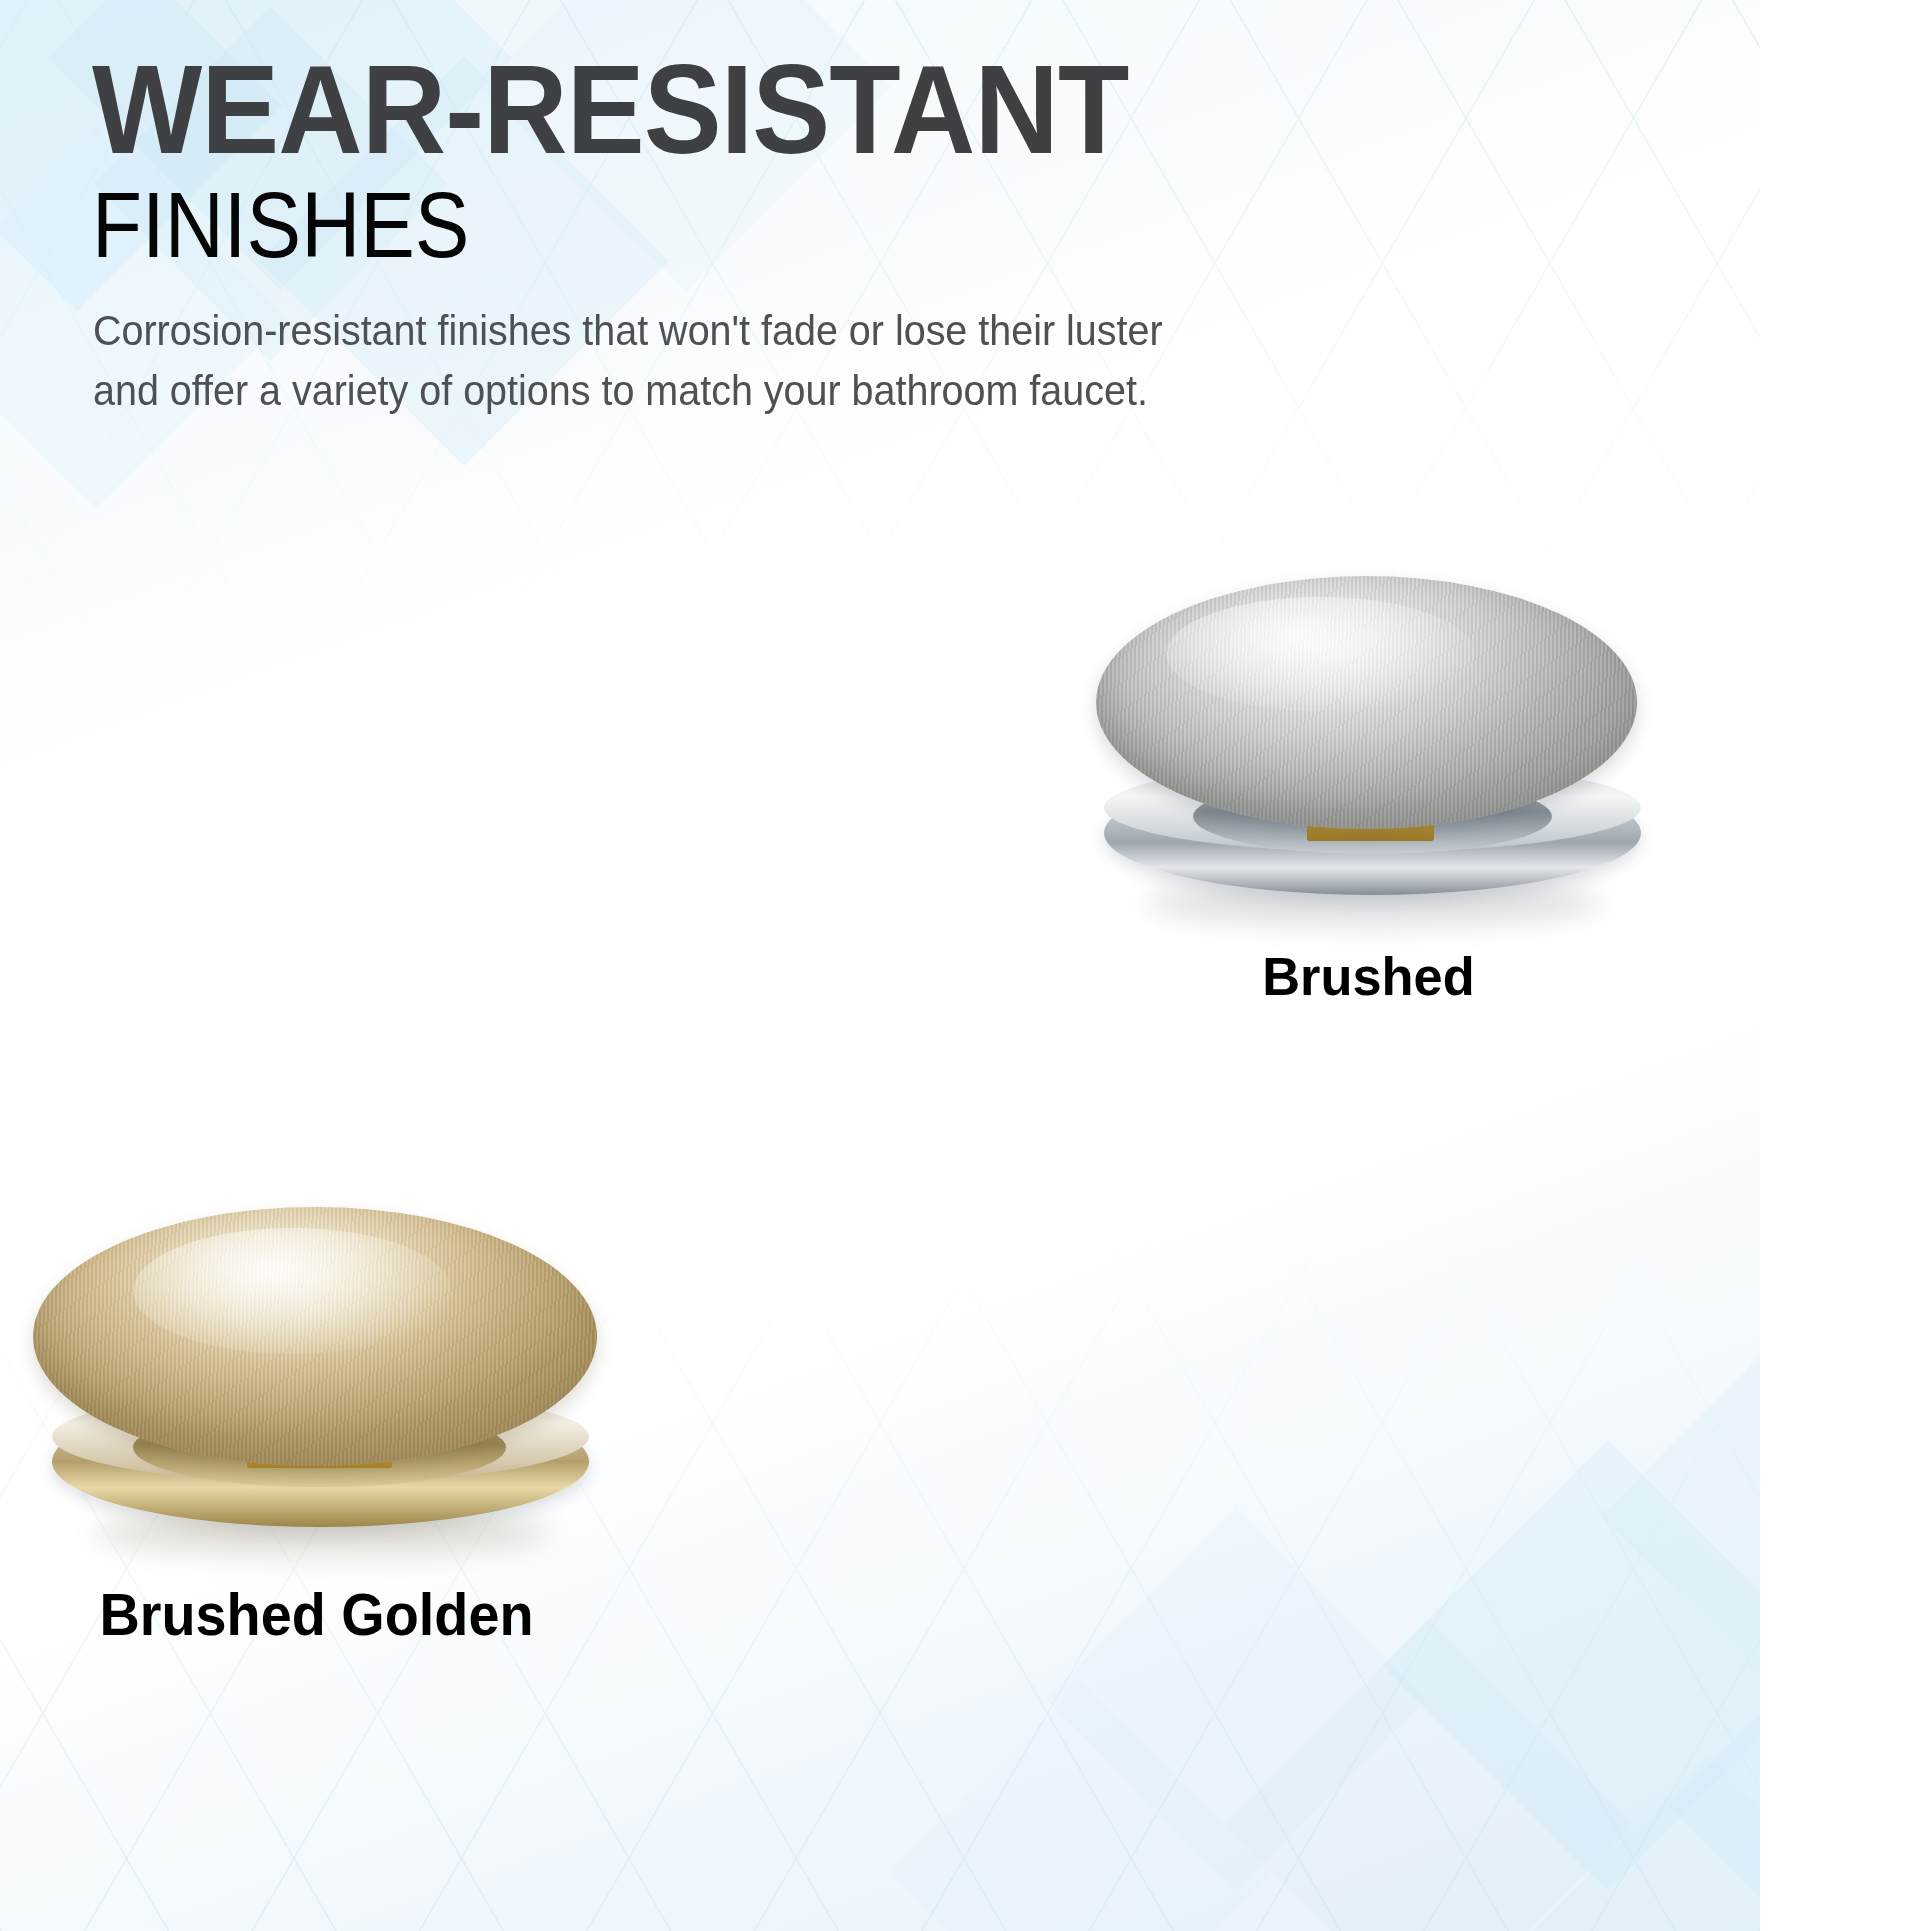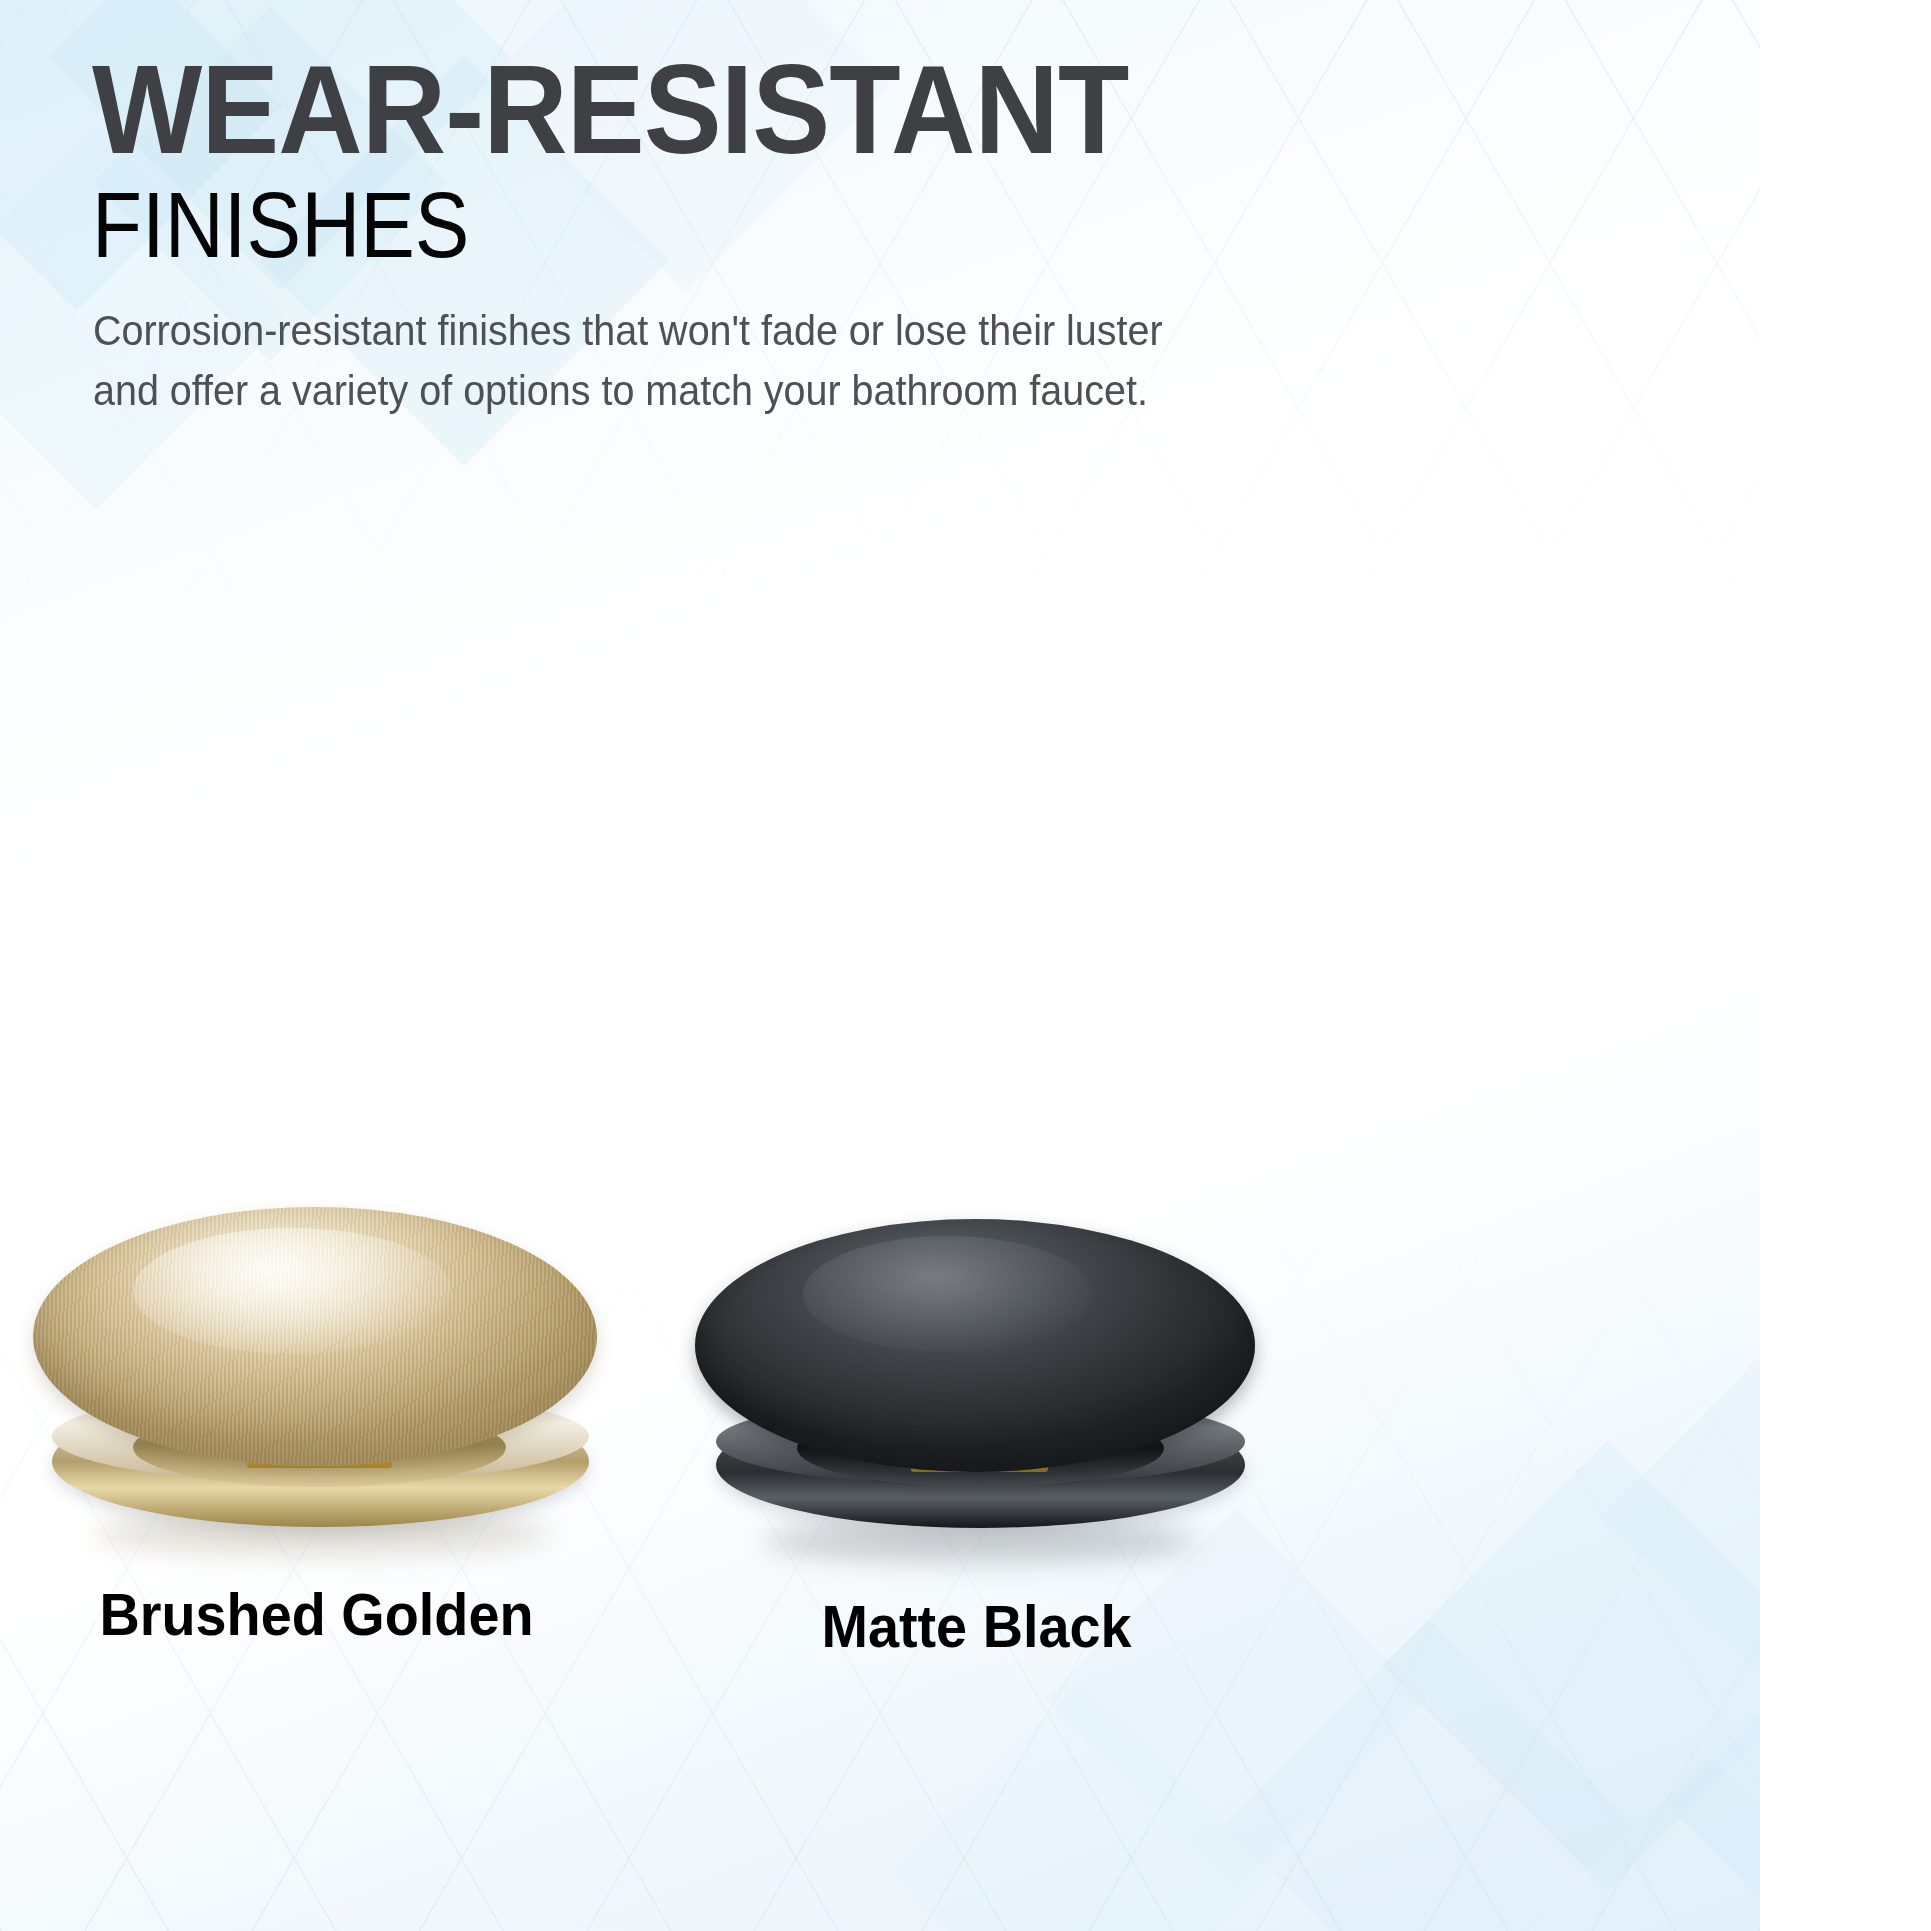--- a/index.html
+++ b/index.html
@@ -109,20 +109,43 @@
     <div class="title-sub">FINISHES</div>
     <div class="desc">
       <div>Corrosion-resistant finishes that won't fade or lose their luster</div>
       <div>and offer a variety of options to match your bathroom faucet.</div>
     </div>
   </div>
 
   <div class="stage">
 
 
+    <div class="item" style="left:1079px;top:145px;width:579px;height:454px;">
+      <div class="prod" style="width:579px;height:348px;">
+        <div class="ground" style="left:68px;top:309px;width:454px;height:46px;background:#8e969e;"></div>
+
+        <div class="flange" style="left:25px;top:201px;width:537px;height:124px;
+                    background:linear-gradient(180deg,#eef1f3 0%,#cfd4d8 26%,#9fa7ae 58%,#e4e8eb 78%,#868e96 100%);"></div>
+        <div class="flange-lip" style="left:25px;top:193px;width:537px;height:89px;
+                    background:linear-gradient(180deg,#dde1e5 0%,#f3f5f6 38%,#bcc3c9 100%);"></div>
+        <div class="cavity" style="left:114px;top:209px;width:359px;height:75px;
+                    background:linear-gradient(180deg,#aeb5bb 0%,#858d94 45%,#c8ced3 100%);"></div>
+        <div class="post" style="left:228px;top:238px;width:127px;height:33px;
+                    background:linear-gradient(180deg,#dcb85f 0%,#bb922f 45%,#9f7a22 100%);"></div>
+
+        <div class="dome" style="left:17.4px;top:5.8px;width:541px;height:253px;
+                    background:
+                      repeating-linear-gradient(92deg, rgba(255,255,255,.22) 0 1.9px, rgba(150,152,150,.14) 1.9px 3.9px),
+                      radial-gradient(ellipse 55% 65% at 42% 28%, #f2f2f0 0%, #e2e3e0 26%, #c9cac7 56%, #adaeab 80%, #9a9b98 100%);
+                    box-shadow:inset 0 -15.4px 31px rgba(120,122,120,.48), 0 7.7px 17.4px rgba(60,75,90,.20);"></div>
+        <div class="dome-gloss" style="left:87px;top:27px;width:309px;height:114px;
+                    background:radial-gradient(ellipse at 42% 35%, rgba(255,255,255,.78) 0%, rgba(255,255,255,.22) 55%, rgba(255,255,255,0) 80%);"></div>
+      </div>
+      <div class="caption cap-top" style="left:0;top:375px;width:579px;">Brushed</div>
+    </div>
 
     <div class="item" style="left:27px;top:782px;width:579px;height:454px;">
       <div class="prod" style="width:579px;height:348px;">
         <div class="ground" style="left:68px;top:305px;width:454px;height:42px;background:#9b8f72;"></div>
 
         <div class="flange" style="left:25px;top:189px;width:537px;height:131px;
                     background:linear-gradient(180deg,#efe9dc 0%,#d6c9a9 22%,#b49f6c 50%,#e8d9a8 70%,#9c8549 100%);"></div>
         <div class="flange-lip" style="left:25px;top:183px;width:537px;height:93px;
                     background:linear-gradient(180deg,#e6ded0 0%,#f3eee2 36%,#c6b590 100%);"></div>
         <div class="cavity" style="left:106px;top:201px;width:373px;height:79px;
@@ -134,39 +157,17 @@
                     background:
                       repeating-linear-gradient(92deg, rgba(255,255,255,.18) 0 1.9px, rgba(170,145,95,.12) 1.9px 3.9px),
                       radial-gradient(ellipse 56% 66% at 44% 24%, #f8f1df 0%, #eadfc2 24%, #d5c094 54%, #bda673 78%, #a8905b 100%);
                     box-shadow:inset 0 -17.4px 33px rgba(140,118,72,.46), 0 7.7px 17.4px rgba(90,78,50,.20);"></div>
         <div class="dome-gloss" style="left:106px;top:21px;width:319px;height:126px;
                     background:radial-gradient(ellipse at 42% 34%, rgba(255,255,255,.80) 0%, rgba(255,252,240,.26) 55%, rgba(255,255,255,0) 80%);"></div>
       </div>
       <div class="caption cap-bot" style="left:0;top:373px;width:579px;">Brushed Golden</div>
     </div>
 
-    <div class="item" style="left:687px;top:794px;width:579px;height:454px;">
-      <div class="prod" style="width:579px;height:348px;">
-        <div class="ground" style="left:77px;top:301px;width:434px;height:42px;background:#5d6166;"></div>
-
-        <div class="flange" style="left:29px;top:183px;width:529px;height:126px;
-                    background:linear-gradient(180deg,#6d7277 0%,#4a4e53 24%,#2b2e31 56%,#5a5f64 76%,#15171a 100%);"></div>
-        <div class="flange-lip" style="left:29px;top:178px;width:529px;height:89px;
-                    background:linear-gradient(180deg,#5a5f64 0%,#73787d 34%,#34373b 100%);"></div>
-        <div class="cavity" style="left:110px;top:191px;width:367px;height:77px;
-                    background:linear-gradient(180deg,#202326 0%,#101214 48%,#4a4e53 100%);"></div>
-        <div class="post" style="left:224px;top:220px;width:137px;height:33px;
-                    background:linear-gradient(180deg,#dbb458 0%,#c79a3e 45%,#a87f29 100%);"></div>
-
-        <div class="dome" style="left:7.7px;top:0px;width:560px;height:253px;
-                    background:
-                      radial-gradient(ellipse 58% 66% at 44% 24%, #5f6469 0%, #4d5257 26%, #3c4044 54%, #2d3134 78%, #212427 100%);
-                    box-shadow:inset 0 -17.4px 33px rgba(12,14,16,.55), 0 7.7px 17.4px rgba(20,25,30,.30);"></div>
-        <div class="dome-gloss" style="left:116px;top:17.4px;width:290px;height:116px;
-                    background:radial-gradient(ellipse at 42% 34%, rgba(255,255,255,.16) 0%, rgba(255,255,255,.05) 55%, rgba(255,255,255,0) 80%);"></div>
-      </div>
-      <div class="caption cap-bot" style="left:0;top:373px;width:579px;">Matte Black</div>
-    </div>
 
 
   </div>
 </div>
 
 
 </body></html>

